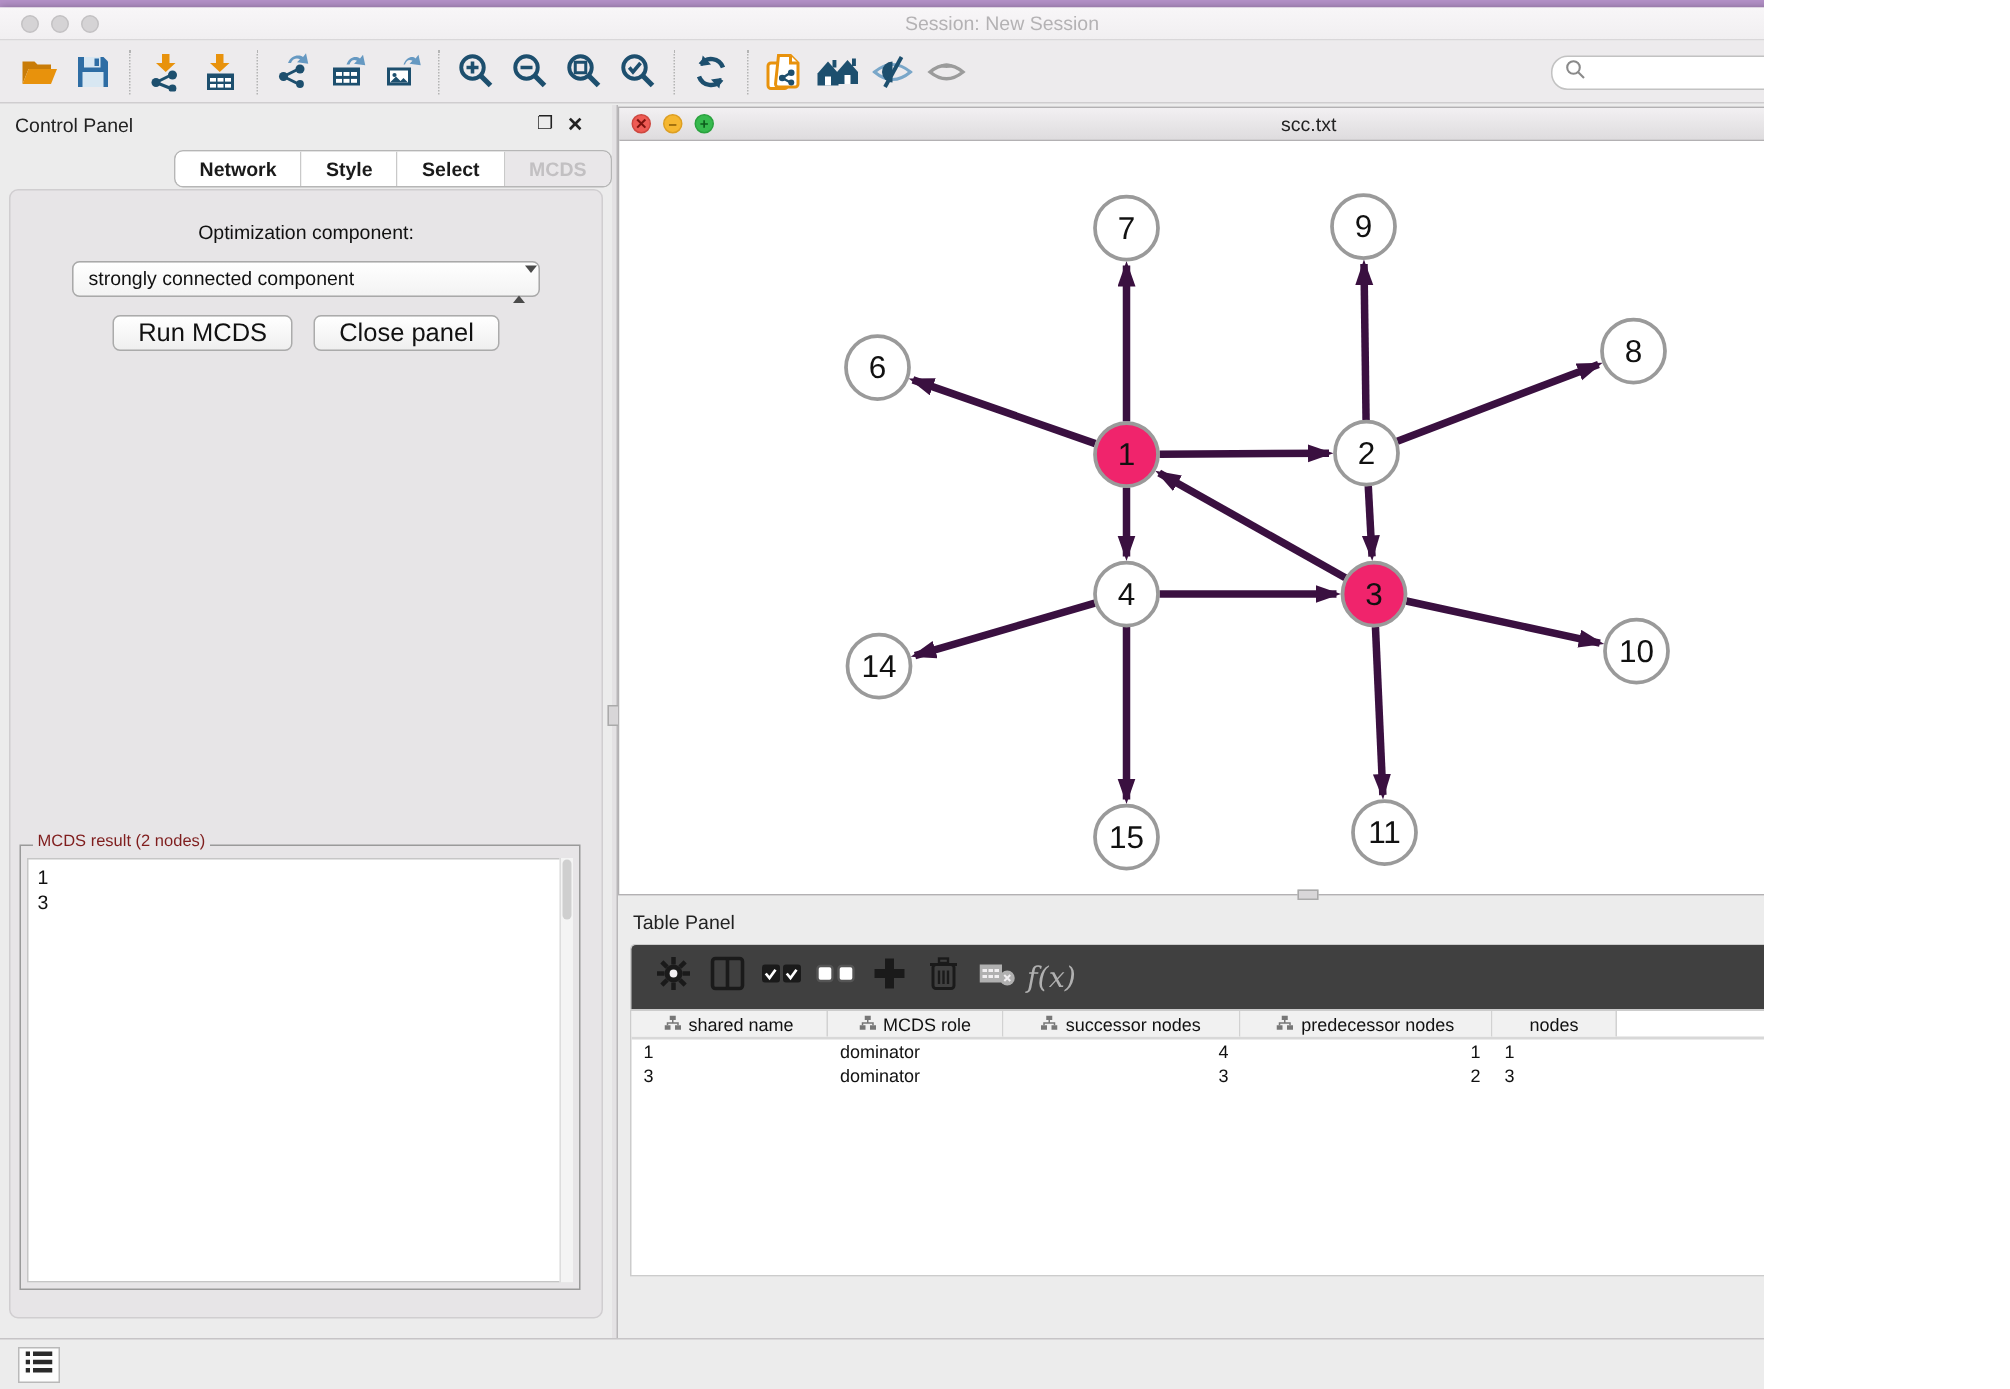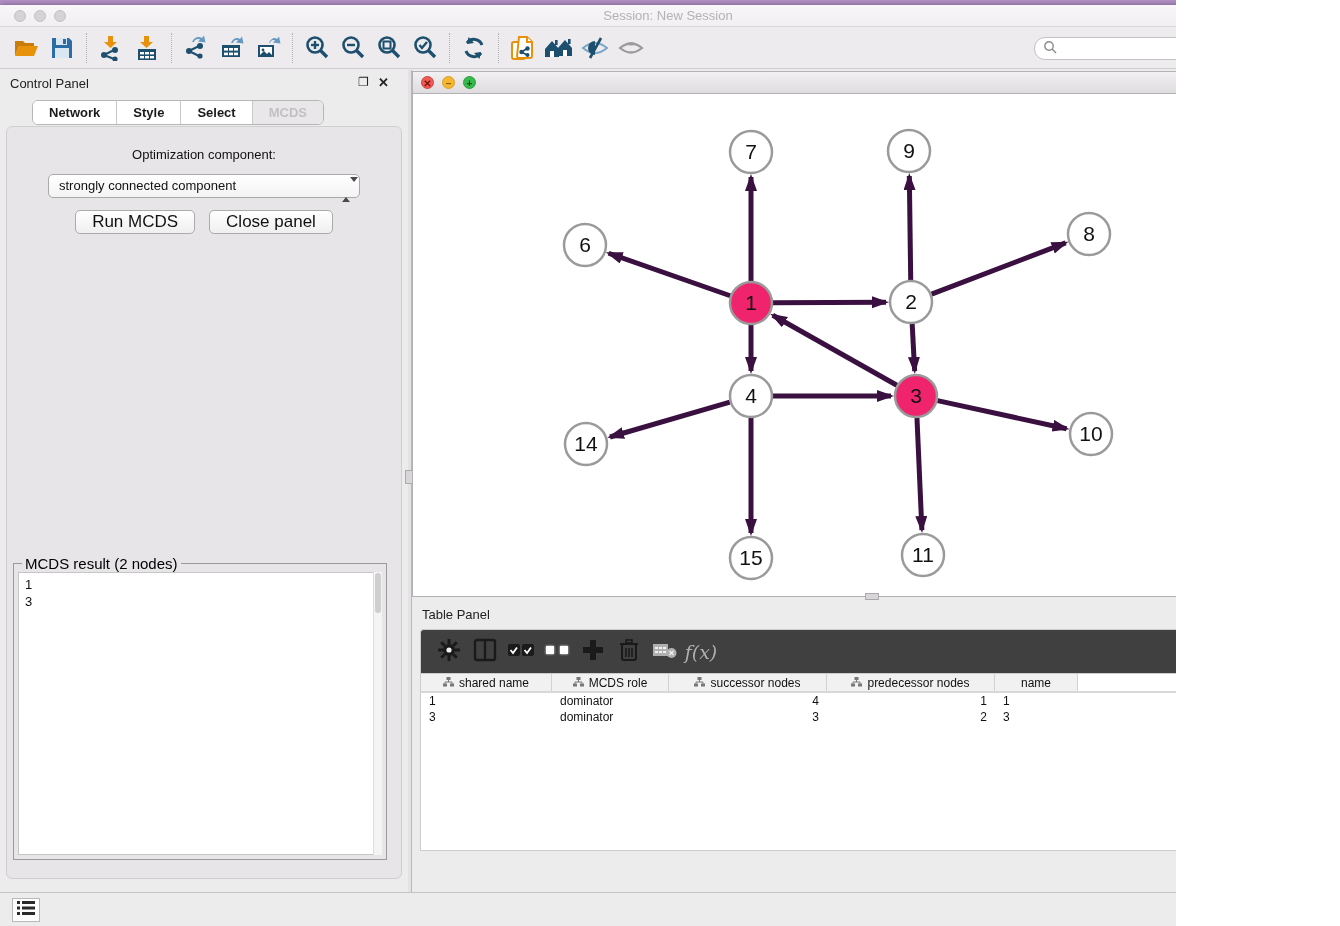--- a/index.html
+++ b/index.html
@@ -20,35 +20,35 @@
   .search-wrap { position:absolute; right:12px; top:10px; width:290px; height:23px; background:#fff; border:1px solid #c2c2c2; border-radius:11px; display:flex; align-items:center; padding-left:8px; }
   .search-wrap svg { flex:0 0 auto; }
   .search-input { border:none; outline:none; background:transparent; font-size:12px; width:250px; margin-left:5px; }
 
   
   .control-panel { position:absolute; left:0; top:65px; width:408px; bottom:43px; background:#ececec; }
   .panel-head { position:relative; height:26px; }
   .panel-title { position:absolute; left:10px; top:6px; font-size:13px; color:#222; }
   .panel-float { position:absolute; top:6px; font-size:12px; color:#222; line-height:12px; }
   .panel-close { position:absolute; top:5px; font-weight:bold; font-size:13px; color:#222; }
-  .cp-tabs { position:absolute; left:0; right:0; top:30px; display:flex; justify-content:flex-start; z-index:2;margin-left:32px; }
+  .cp-tabs { position:absolute; left:0; right:0; top:30px; display:flex; justify-content:flex-end; z-index:2;margin-left:32px; }
   .seg-group { display:flex; border:1px solid #b6b6b6; border-radius:6px; overflow:hidden; background:#fff; }
   .seg-tab { padding:4px 16px; font-size:13px; font-weight:bold; color:#1a1a1a; background:#fff; border-right:1px solid #c9c9c9; cursor:default; }
   .seg-tab:last-child { border-right:none; }
   .seg-tab.active { background:#e9e7e9; color:#c2c0c2; }
   .cp-content { position:absolute; left:6px; right:6px; top:56px; bottom:4px; background:#e7e5e7; border:1px solid #d0ced0; border-radius:6px; }
   .opt-label { margin-top:20px; text-align:center; font-size:13px; color:#111; }
   .dropdown { position:relative; margin:12px auto 0; width:312px; height:24px; background:linear-gradient(#fff,#f3f3f3); border:1px solid #a9a9a9; border-radius:5px; font-size:13px; color:#111; line-height:22px; padding-left:10px; }
   .dd-arrows { position:absolute; right:8px; top:4px; width:9px; }
   .dd-arrows .up { width:0; height:0; border-left:4px solid transparent; border-right:4px solid transparent; border-bottom:5px solid #4a4a4a; margin-bottom:2px; }
   .dd-arrows .dn { width:0; height:0; border-left:4px solid transparent; border-right:4px solid transparent; border-top:5px solid #4a4a4a; }
   .cp-buttons { display:flex; justify-content:center; gap:14px; margin-top:12px; }
   .mac-btn { height:24px; padding:0 16px; background:linear-gradient(#fff,#efefef); border:1px solid #ababab; border-radius:5px; font-size:17px; color:#111; line-height:22px; cursor:default; }
   .result-group { position:absolute; left:6px; right:14px; top:436px; bottom:18px; border:1px solid #9a9a9a; }
-  .result-legend { position:absolute; top:-9px; left:8px; background:#e7e5e7; padding:0 3px; font-size:15px; color:#000000; }
+  .result-legend { position:absolute; top:-9px; left:8px; background:#e7e5e7; padding:0 3px; font-size:11px; color:#7f1d1d; }
   .result-area { position:absolute; left:4px; right:4px; top:8px; bottom:4px; background:#fff; border:1px solid #c6c6c6; font-size:13px; color:#111; padding:3px 6px; line-height:17px; white-space:pre-line; }
   .result-scroll { position:absolute; right:4px; top:8px; bottom:4px; width:9px; background:#f4f4f4; border-left:1px solid #ddd; }
   .result-scroll .thumb { margin:1px; height:40px; background:#cfcfcf; border-radius:4px; }
 
   
   .v-splitter { position:absolute; left:408px; top:65px; width:4px; bottom:34px; background:#e4e2e4; border-right:1px solid #b9b7b9; }
   .v-grip { position:absolute; left:-3px; top:400px; width:9px; height:14px; background:#d8d6d8; border:1px solid #aaa; }
 
   
   .net-window { position:absolute; left:412px; top:66px; width:921px; height:526px; border:1px solid #b3b1b3; background:#fff; }
@@ -333,20 +333,21 @@
 
     <div class="v-splitter">
         <div class="v-grip"></div>
       </div>
 
     <div class="net-window">
       <div class="net-titlebar">
         <div class="nt-dot nt-red">✕</div>
         <div class="nt-dot nt-yellow">–</div>
         <div class="nt-dot nt-green">+</div>
+        <div class="net-title">scc.txt</div>
       </div>
       <div class="net-canvas">
         <svg id="graph" width="919" height="502" viewBox="0 0 919 502">
           <defs>
             <marker id="arrow" markerUnits="userSpaceOnUse" markerWidth="22" markerHeight="16" refX="14" refY="6" orient="auto">
               <path id="arrow-path" d="M0,0 L17,6 L0,12 z" fill="#3a1040"></path>
             </marker>
           </defs>
           <g id="edges-layer">
               <line x1="338" y1="187" x2="338" y2="83" stroke="#3a1040" stroke-width="5" marker-end="url(#arrow)"></line>
@@ -524,21 +525,21 @@
                   <g fill="#777">
                     <rect x="3.5" y="0" width="4" height="3"></rect>
                     <rect x="0" y="6.5" width="4" height="3"></rect>
                     <rect x="7" y="6.5" width="4" height="3"></rect>
                   </g>
                   <path d="M5.5 3 v2 M2 6.5 v-1.5 h7 v1.5" stroke="#777" fill="none"></path>
                 </svg></span>
               <span>predecessor nodes</span>
             </div>
             <div class="th" style="width: 83px;">
-              <span>name</span>
+              <span>nodes</span>
             </div>
           </div>
         <div id="table-body">
             <div class="trow">
               <div class="td" style="width: 131px; text-align: left;">1</div>
               <div class="td" style="width: 117px; text-align: left;">dominator</div>
               <div class="td" style="width: 158px; text-align: right;">4</div>
               <div class="td" style="width: 168px; text-align: right;">1</div>
               <div class="td" style="width: 83px; text-align: left;">1</div>
             </div>

